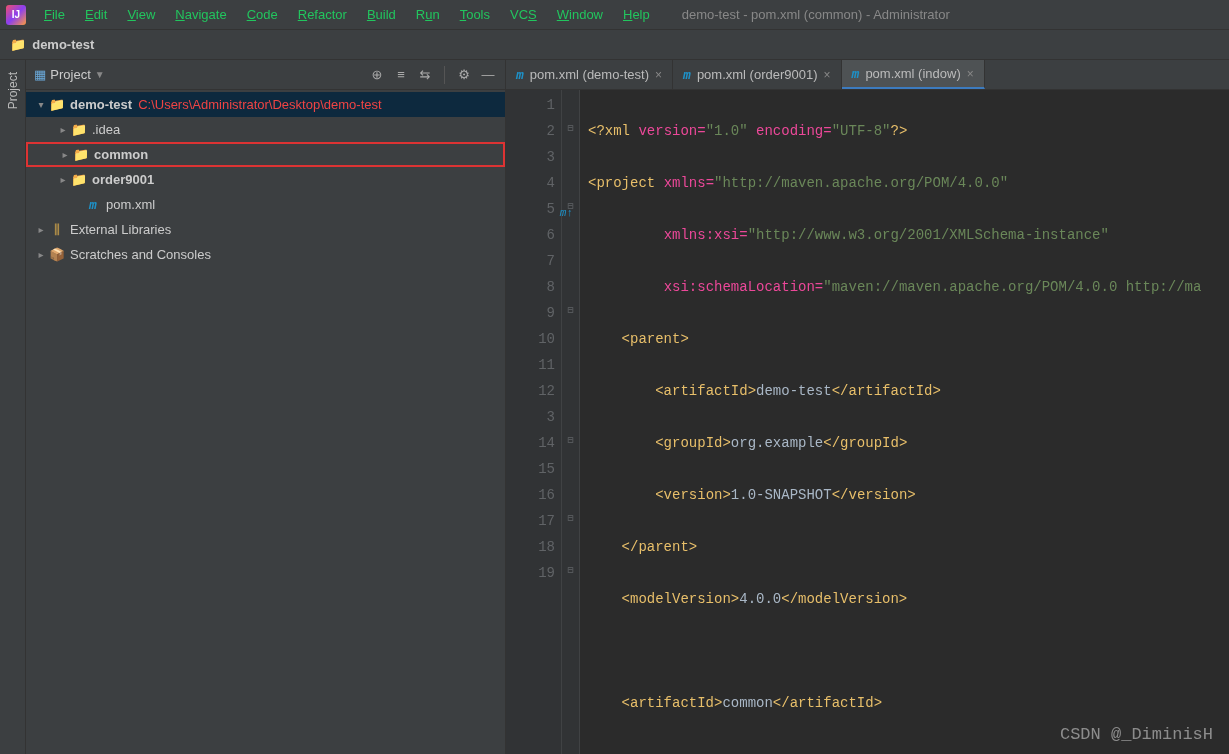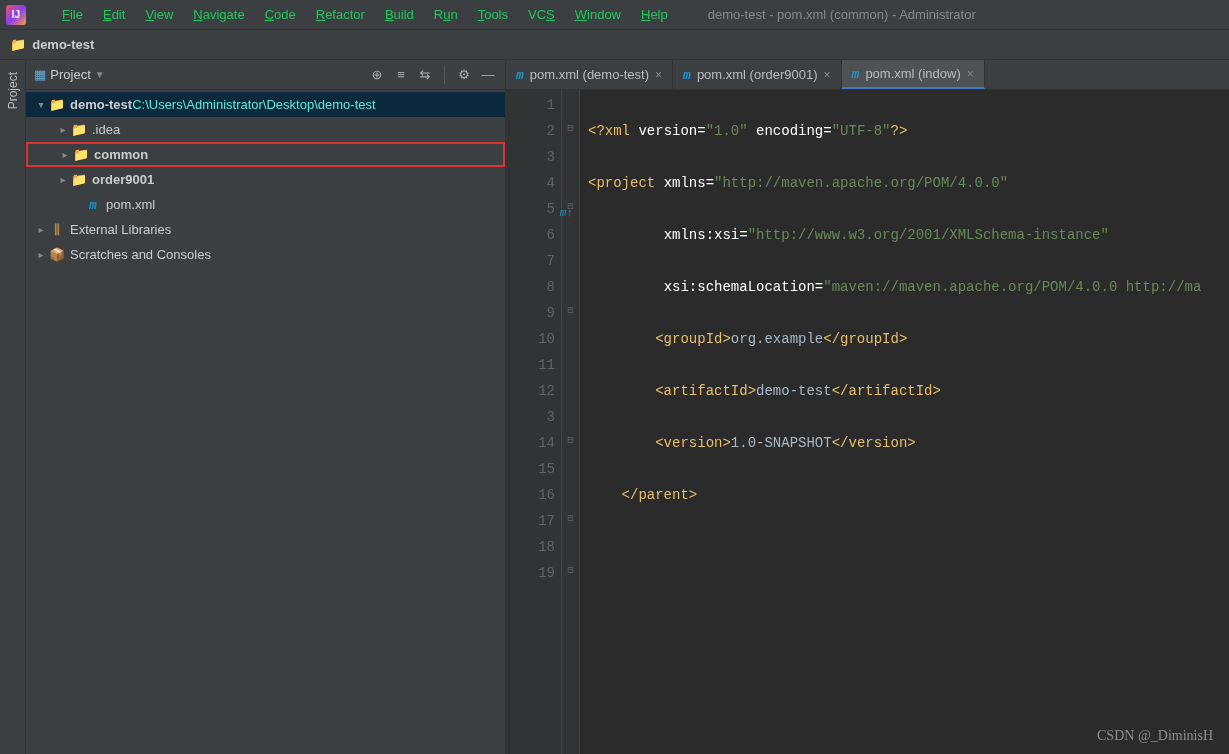--- a/index.html
+++ b/index.html
@@ -16,27 +16,27 @@
     height: 30px;
     background: #3c3f41;
     display: flex; align-items: center;
     padding: 0 6px;
     border-bottom: 1px solid #333;
     gap: 4px;
   }
   .logo {
     width: 20px; height: 20px;
     background: linear-gradient(135deg,#f0506b 0%,#8a3ff1 50%,#fe9a3c 100%);
-    border-radius: 3px; margin-right: 24px;
+    border-radius: 3px; margin-right: 6px;
     display:flex; align-items:center; justify-content:center;
     color:#fff; font-size:10px; font-weight:bold;
   }
   .menu-item { padding: 4px 8px; cursor: pointer; color:#22c55e; }
   .menu-item u { text-decoration: underline; }
-  .win-title { margin-left: 28px; color:#888; }
+  .win-title { margin-left: 20px; color:#888; }
   .crumb-bar {
     height: 30px; background:#3c3f41; border-bottom:1px solid #333;
     display:flex; align-items:center; padding:0 10px;
   }
   .folder-ic { color:#6aa8d8; margin-right:6px; }
   .main { display:flex; height: calc(754px - 60px); }
   .tool-rail {
     width: 26px; background:#3c3f41; border-right:1px solid #333;
     display:flex; flex-direction:column; align-items:center; padding-top:6px;
   }
@@ -58,21 +58,21 @@
   .tree { flex:1; overflow:auto; padding:2px 0; }
   .trow {
     display:flex; align-items:center; height:25px; padding:0 4px;
     cursor:pointer; white-space:nowrap;
   }
   .trow.sel { background:#0d293e; }
   .trow .arr { width:14px; text-align:center; color:#888; font-size:10px;}
   .trow .ic { width:18px; text-align:center; margin-right:4px; }
   .trow .nm { color:#ccc; }
   .trow .nm.bold { font-weight:bold; }
-  .trow .sub { color:#5eead4; margin-left:0; }
+  .trow .sub { color:#ef4444; margin-left:6px; }
   .hlbox { border:2px solid #d33; }
   .ic-folder { color:#6aa8d8; }
   .ic-dark { color:#888; }
   .ic-m { color:#1e90c6; font-weight:bold; font-style:italic; font-family: "Consolas",monospace; }
   .editor { flex:1; display:flex; flex-direction:column; background:#2b2b2b; }
   .tabs { height:30px; display:flex; align-items:stretch; border-bottom:1px solid #333; background:#3c3f41;}
   .tab {
     display:flex; align-items:center; gap:6px; padding:0 10px;
     border-right:1px solid #333; cursor:pointer; color:#bbb;
   }
@@ -86,25 +86,25 @@
   .gut .ln { height:26px; position:relative;}
   .gut .mark { position:absolute; right:-18px; top:4px; color:#1e90c6; font-size:11px; font-style:italic;}
   .fold {
     width:18px; background:#313335; line-height:26px; color:#606366;
     border-right:1px solid #404244;
   }
   .fold .f { height:26px; text-align:center; font-size:10px;}
   .code { flex:1; padding:2px 8px; line-height:26px; overflow:auto; white-space:pre;}
   .code .l { height:26px; }
   .t-tag { color:#e8bf6a; }
-  .t-attr { color:#ffffff;margin-top:36px; }
+  .t-attr { color:#ec4899;margin-top:36px; }
   .t-str { color:#6a8759; }
   .t-txt { color:#a9b7c6; }
   .t-pi  { color:#e8bf6a; }
-  .wm { position:absolute; right:16px; bottom:10px; color:#ddd; font-size:14px; opacity:.55; font-family:Liberation Serif, serif; }
+  .wm { position:absolute; right:16px; bottom:10px; color:#ddd; font-size:17px; opacity:.55; font-family:Liberation Mono, monospace; }
 </style>
 </head>
 <body>
 
 <div class="menubar">
   <div class="logo">IJ</div>
   <div class="menu-item"><u>F</u>ile</div>
   <div class="menu-item"><u>E</u>dit</div>
   <div class="menu-item"><u>V</u>iew</div>
   <div class="menu-item"><u>N</u>avigate</div>
@@ -244,25 +244,28 @@
           <div class="f"></div>
         <div class="f">⊟</div>
           <div class="f"></div>
           <div class="f">⊟</div>
       </div>
       <div class="code">
 <div class="l"><span class="t-pi">&lt;?xml</span> <span class="t-attr">version=</span><span class="t-str">"1.0"</span> <span class="t-attr">encoding=</span><span class="t-str">"UTF-8"</span><span class="t-pi">?&gt;</span></div>
 <div class="l"><span class="t-tag">&lt;project</span> <span class="t-attr">xmlns=</span><span class="t-str">"<span>http://maven.apache.org/POM/4.0.0</span>"</span></div>
 <div class="l">         <span class="t-attr">xmlns:xsi=</span><span class="t-str">"<span>http://www.w3.org/2001/XMLSchema-instance</span>"</span></div>
 <div class="l">         <span class="t-attr">xsi:schemaLocation=</span><span class="t-str">"<span>maven://maven.apache.org/POM/4.0.0 http://ma</span></span></div>
+<div class="l">    <span class="t-tag">&lt;parent&gt;</span></div>
+<div class="l">        <span class="t-tag">&lt;artifactId&gt;</span><span class="t-txt">demo-test</span><span class="t-tag">&lt;/artifactId&gt;</span></div>
 <div class="l">        <span class="t-tag">&lt;groupId&gt;</span><span class="t-txt">org.example</span><span class="t-tag">&lt;/groupId&gt;</span></div>
-<div class="l">        <span class="t-tag">&lt;artifactId&gt;</span><span class="t-txt">demo-test</span><span class="t-tag">&lt;/artifactId&gt;</span></div>
 <div class="l">        <span class="t-tag">&lt;version&gt;</span><span class="t-txt">1.0-SNAPSHOT</span><span class="t-tag">&lt;/version&gt;</span></div>
 <div class="l">    <span class="t-tag">&lt;/parent&gt;</span></div>
+<div class="l">    <span class="t-tag">&lt;modelVersion&gt;</span><span class="t-txt">4.0.0</span><span class="t-tag">&lt;/modelVersion&gt;</span></div>
 <div class="l"> </div>
+<div class="l">    <span class="t-tag">&lt;artifactId&gt;</span><span class="t-txt">common</span><span class="t-tag">&lt;/artifactId&gt;</span></div>
 <div class="l"> </div>
 
 
 
 
 
 
       </div>
     </div>
   </div>

